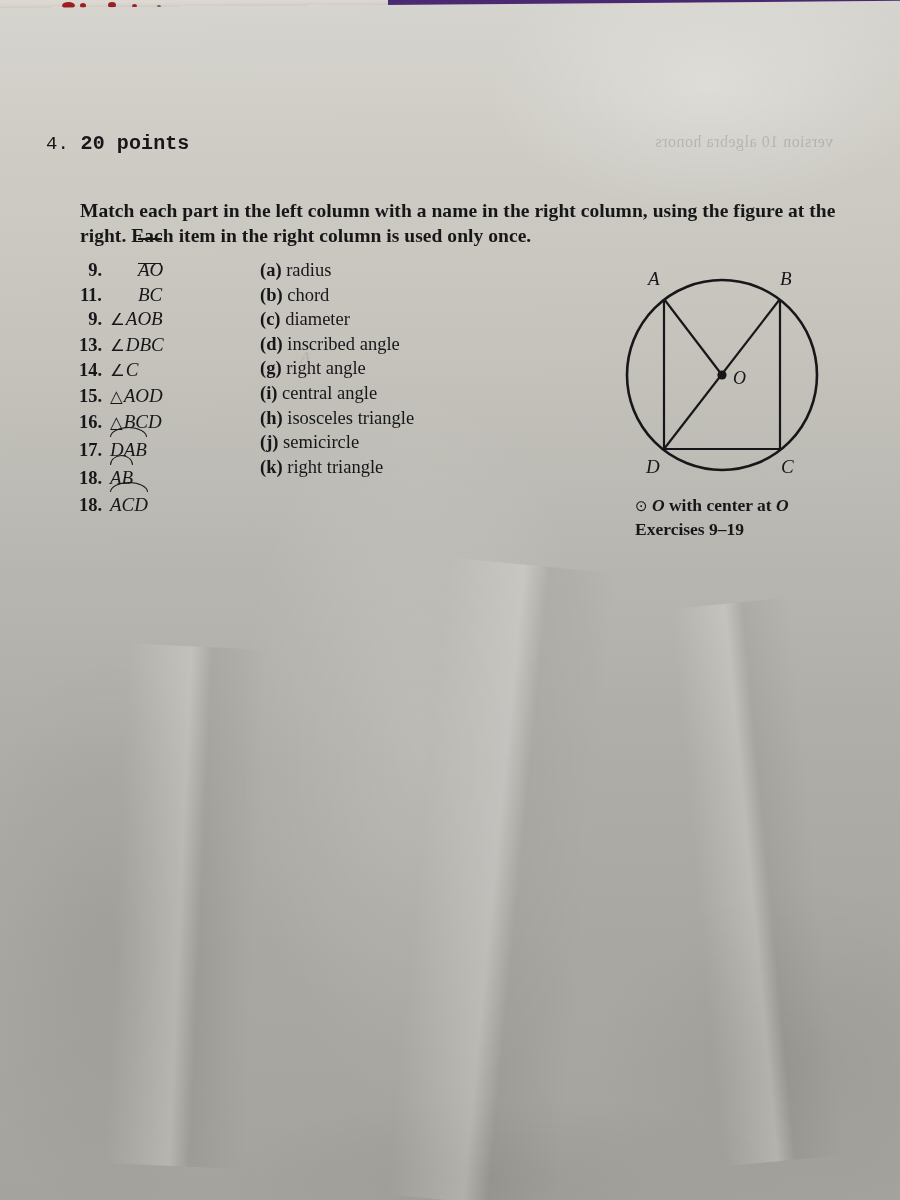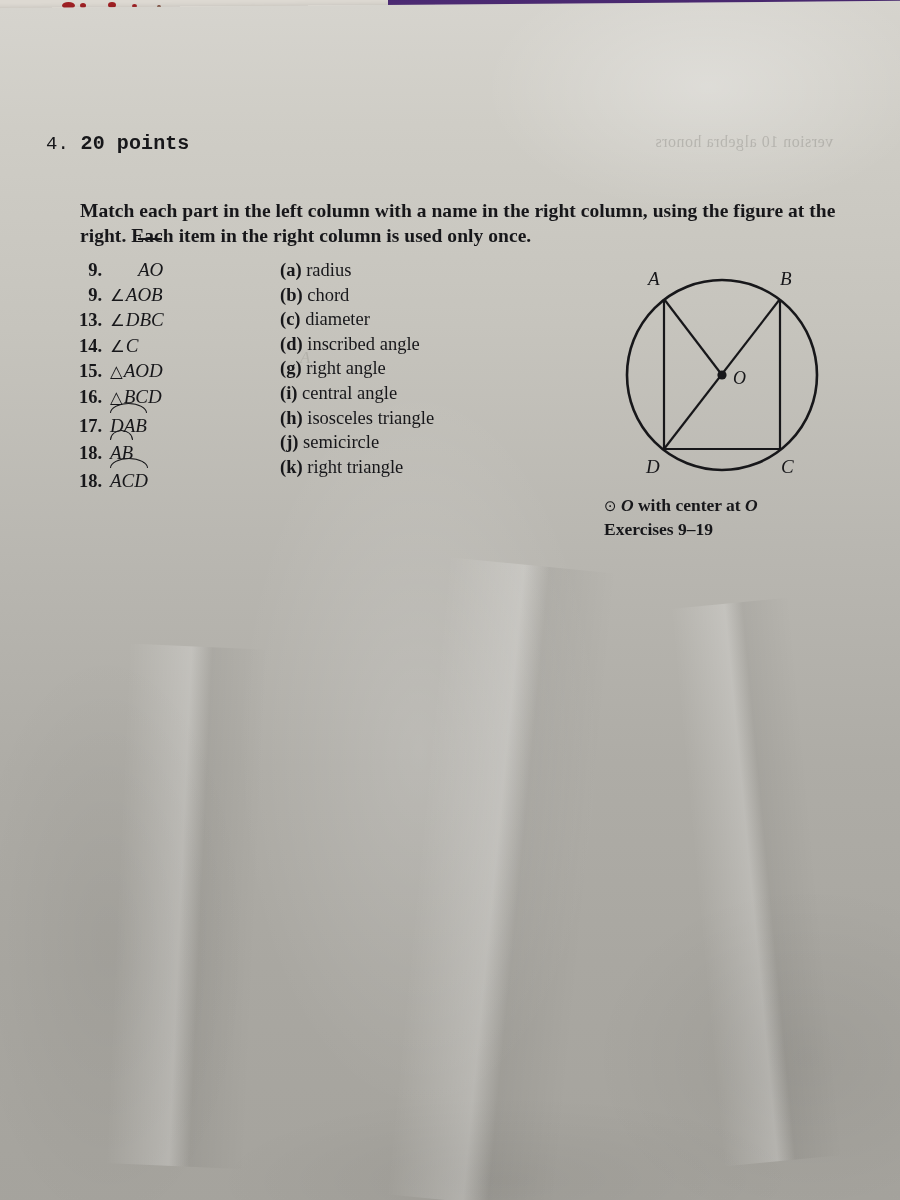--- a/index.html
+++ b/index.html
@@ -163,36 +163,35 @@
     border-bottom: none;
   }
 
   
   .col-right {
     position: absolute;
     left: 260px; top: 258px;
     width: 300px;
     font-size: 18.5px;
     line-height: 24.6px;
-    margin-left: 20px;
   }
   .ri { white-space: nowrap; }
   .ri .lbl { font-weight: 700; }
   .ri .txt { font-weight: 400; }
 
   
   .figure-wrap {
     position: absolute;
     left: 604px; top: 258px;
     width: 240px; height: 228px;
   }
   .figure-wrap svg { display: block; }
   .fig-caption {
     position: absolute;
-    left: 604px; top: 494px;
+    left: 635px; top: 494px;
     font-family: "Liberation Serif", serif;
     font-weight: 700;
     font-size: 17.5px;
     line-height: 23px;
     white-space: nowrap;
   }
   .fig-caption .circ-glyph { font-family: "DejaVu Sans", sans-serif; font-weight: 400; font-size: 15px; }
   .fig-caption em { font-style: italic; }
 
   
@@ -249,20 +248,24 @@
       <span class="num">4.</span>
       <span class="pts">20 points</span>
     </div>
 
     <div class="prompt">Match each part in the left column with a name in the right column, using the figure at the right. Each item in the right column is used only once.</div>
 
     <div class="col-left" id="left-col">
         <div class="li">
           <span class="n">9.</span>
           <span class="expr"><span class="ovl">AO</span></span>
+        </div>
+        <div class="li">
+          <span class="n">11.</span>
+          <span class="expr"><span class="ovl">BC</span></span>
         </div>
         <div class="li">
           <span class="n">9.</span>
           <span class="expr"><span class="sym">∠</span><span>AOB</span></span>
         </div>
         <div class="li">
           <span class="n">13.</span>
           <span class="expr"><span class="sym">∠</span><span>DBC</span></span>
         </div>
         <div class="li">

